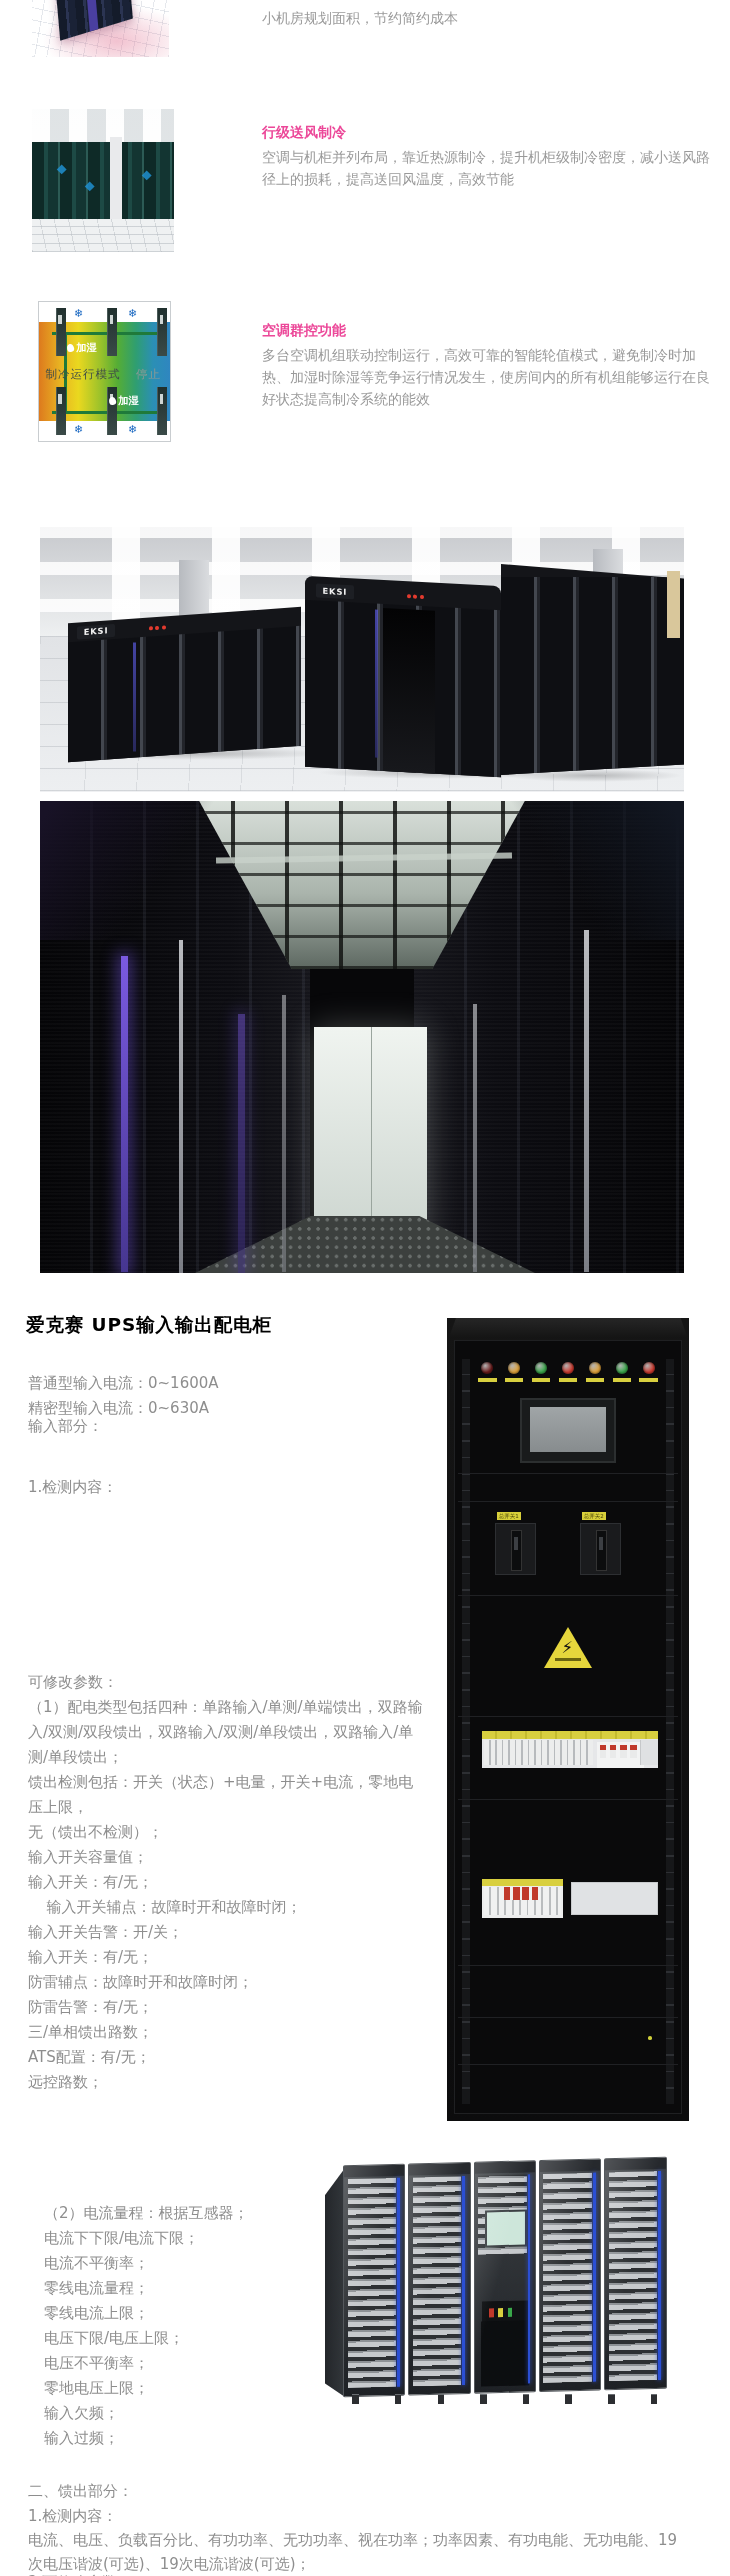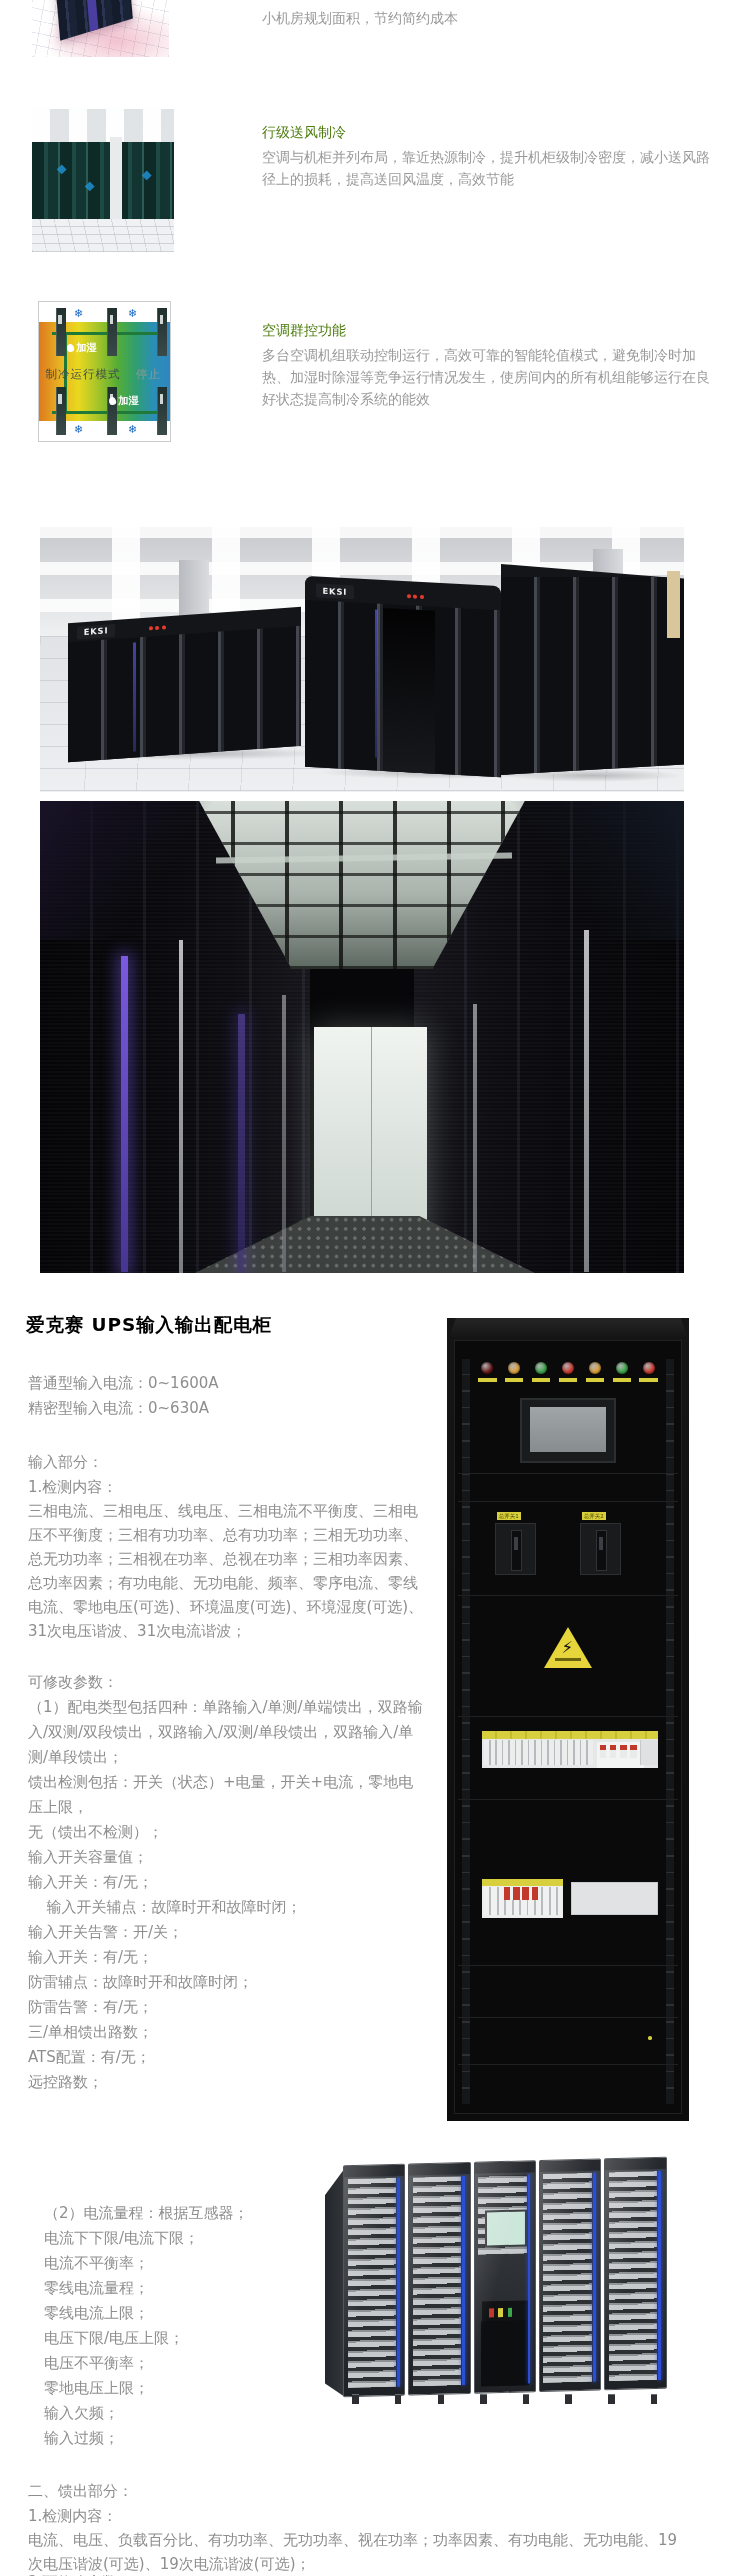--- a/index.html
+++ b/index.html
@@ -1,19 +1,19 @@
 <!DOCTYPE html>
 <html style="font-size:15px"><head>
 <meta charset="utf-8">
 <style>
   html,body{margin:0;padding:0;background:#ffffff;}
   .page{position:relative;width:731px;height:2576px;margin:0 auto;background:#fff;overflow:hidden;
         font-family:"DejaVu Sans","Liberation Sans",sans-serif;}
   .t{position:absolute;color:#9a9a9a;font-size:14px;line-height:22px;}
-  .feat-title{color:#4d7c0f;font-weight:normal;}
+  .feat-title{color:#ec4899;font-weight:bold;}
   .spec{color:#8e8e8e;font-size:15px;line-height:24px;}
   .li{white-space:normal;}
   .ind{padding-left:18.5px;}
   .accent-title{position:absolute;font-weight:bold;font-size:18.5px;letter-spacing:0.9px;}
 
   
   .img-top{position:absolute;left:32px;top:0;width:137px;height:57px;overflow:hidden;
     background:
       radial-gradient(ellipse at 62% 72%, rgba(226,120,150,.45), rgba(255,255,255,0) 62%),
       repeating-linear-gradient(100deg, rgba(198,204,214,.45) 0 0.9px, transparent 0.9px 12px),
@@ -371,23 +371,22 @@
         <div class="row"></div>
         <div class="red"></div>
     </div>
     <div class="strip2b"></div>
     <div class="cab-hline" style="top:647px;"></div>
     <div class="cab-hline" style="top:699px;"></div>
     <div class="cab-hline" style="top:746px;"></div>
     <div class="cab-dot"></div>
   </div>
 
-  <div class="spec" style="position:absolute;left:28px;top:1450px;text-align:right;">输入部分：</div>
+  <div class="spec" style="position:absolute;left:28px;top:1414px;text-align:right;">输入部分：</div>
   <div class="spec" style="position:absolute;left:28px;top:1475px;">1.检测内容：</div>
-  <div class="spec" style="position:absolute;left:28px;top:1499px;width:396px;">三相电流、三相电压、线电压、三相电流不平衡度、三相电压不平衡度；三相有功功率、总有功功率；三相无功功率、总无功功率；三相视在功率、总视在功率；三相功率因素、总功率因素；有功电能、无功电能、频率、零序电流、零线电流、零地电压(可选)、环境温度(可选)、环境湿度(可选)、31次电压谐波、31次电流谐波；</div>
   <div class="spec" style="position:absolute;left:28px;top:1670px;">可修改参数：</div>
   <div class="spec" style="position:absolute;left:28px;top:1695px;width:399px;line-height:25px;">
       <div class="li">（1）配电类型包括四种：单路输入/单测/单端馈出，双路输入/双测/双段馈出，双路输入/双测/单段馈出，双路输入/单测/单段馈出；</div>
       <div class="li">馈出检测包括：开关（状态）+电量，开关+电流，零地电压上限，</div>
       <div class="li">无（馈出不检测）；</div>
       <div class="li">输入开关容量值；</div>
       <div class="li">输入开关：有/无；</div>
       <div class="li ind">输入开关辅点：故障时开和故障时闭；</div>
       <div class="li">输入开关告警：开/关；</div>
       <div class="li">输入开关：有/无；</div>

